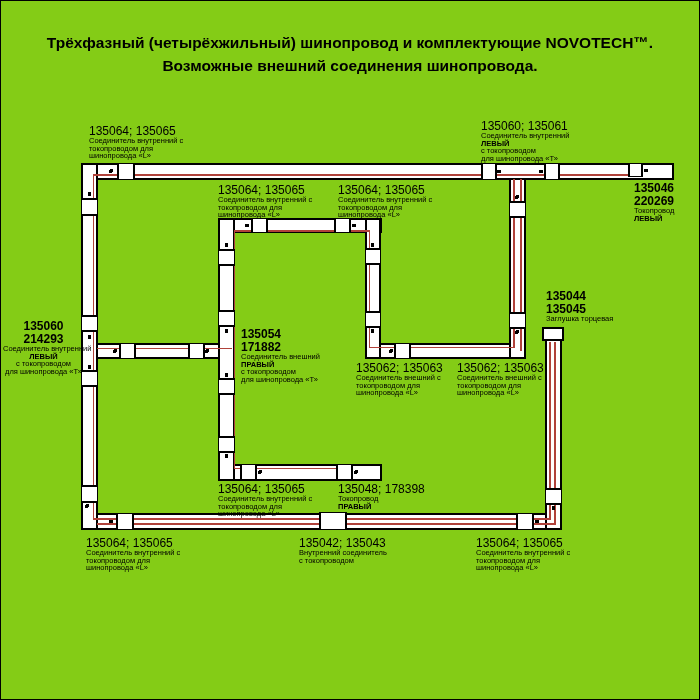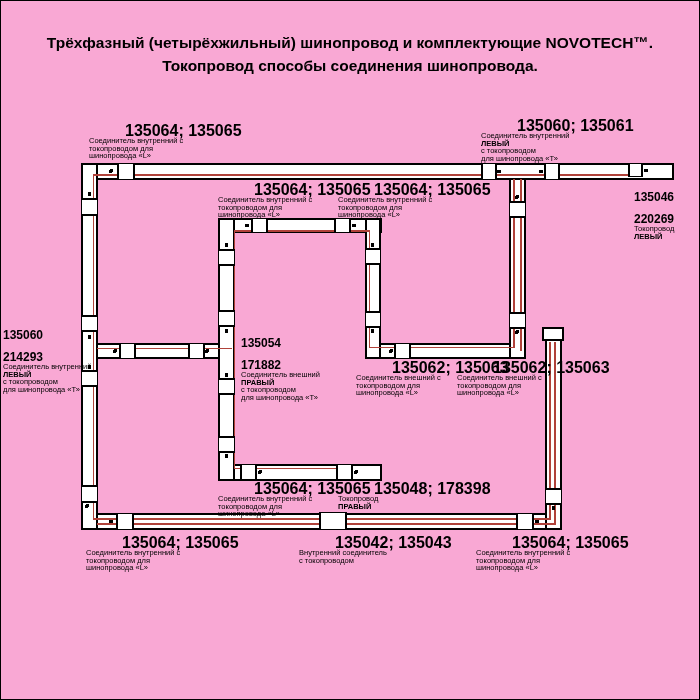--- a/index.html
+++ b/index.html
@@ -1,40 +1,40 @@
 <!DOCTYPE html>
 <html><head>
 <meta charset="utf-8">
 <style>
   html,body{margin:0;padding:0;background:#fff;}
-  .page{position:relative;width:700px;height:700px;background:#f9a8d4;
+  .page{position:relative;width:700px;height:700px;background:#84cc16;
         border:1px solid #000;box-sizing:border-box;overflow:hidden;
         font-family:"Liberation Sans","DejaVu Sans",sans-serif;color:#000;}
   .title{position:absolute;top:30px;left:0;width:100%;text-align:center;
          font-weight:bold;font-size:15.5px;line-height:23px;}
   .diagram-svg{position:absolute;left:0;top:0;}
   .lbl{position:absolute;white-space:nowrap;}
-  .lbl .num{font-weight:bold;font-size:16px;line-height:12px;margin-left:36px;}
-  .lbl .num2{font-weight:bold;font-size:12px;line-height:12.5px;margin-top:9px;}
+  .lbl .num{font-weight:normal;font-size:12px;line-height:12px;}
+  .lbl .num2{font-weight:bold;font-size:12px;line-height:12.5px;}
   .lbl .ln{font-size:7.5px;line-height:7.5px;}
   .lbl .ln.b{font-weight:bold;}
-  .lbl.r{text-align:left;}
+  .lbl.r{text-align:center;}
   .bar{fill:#ffffff;stroke:#000000;stroke-width:1.2;}
   .cbox{fill:#ffffff;stroke:#000000;stroke-width:1.2;}
   .cond{fill:none;stroke:#b0423a;stroke-width:1.2;}
   .dot{fill:#000000;}
 </style>
 </head>
 <body>
 
 <div class="page">
 
   <div class="title">
     <div>Трёхфазный (четырёхжильный) шинопровод и комплектующие NOVOTECH™.</div>
-    <div>Токопровод способы соединения шинопровода.</div>
+    <div>Возможные внешний соединения шинопровода.</div>
   </div>
 
   <svg class="diagram-svg" width="700" height="700" viewBox="0 0 700 700" shape-rendering="crispEdges">
 
     <g>
       <rect class="bar" x="88" y="163" width="584" height="15"></rect>
       <rect class="bar" x="96" y="343" width="122" height="14"></rect>
       <rect class="bar" x="365" y="343" width="159" height="14"></rect>
       <rect class="bar" x="218" y="218" width="162" height="13"></rect>
       <rect class="bar" x="218" y="464" width="162" height="15"></rect>
@@ -144,20 +144,25 @@
     <div class="ln">для шинопровода «Т»</div>
   </div>
 
   <div class="lbl" style="left:633px;top:181px">
     <div class="num2">135046</div>
     <div class="num2">220269</div>
     <div class="ln">Токопровод</div>
     <div class="ln b">ЛЕВЫЙ</div>
   </div>
 
+  <div class="lbl" style="left:545px;top:289px">
+    <div class="num2">135044</div>
+    <div class="num2">135045</div>
+    <div class="ln">Заглушка торцевая</div>
+  </div>
 
   <div class="lbl r" style="left:2px;top:319px;width:81px">
     <div class="num2">135060</div>
     <div class="num2">214293</div>
     <div class="ln">Соединитель внутренний</div>
     <div class="ln b">ЛЕВЫЙ</div>
     <div class="ln">с токопроводом</div>
     <div class="ln">для шинопровода «Т»</div>
   </div>
 

